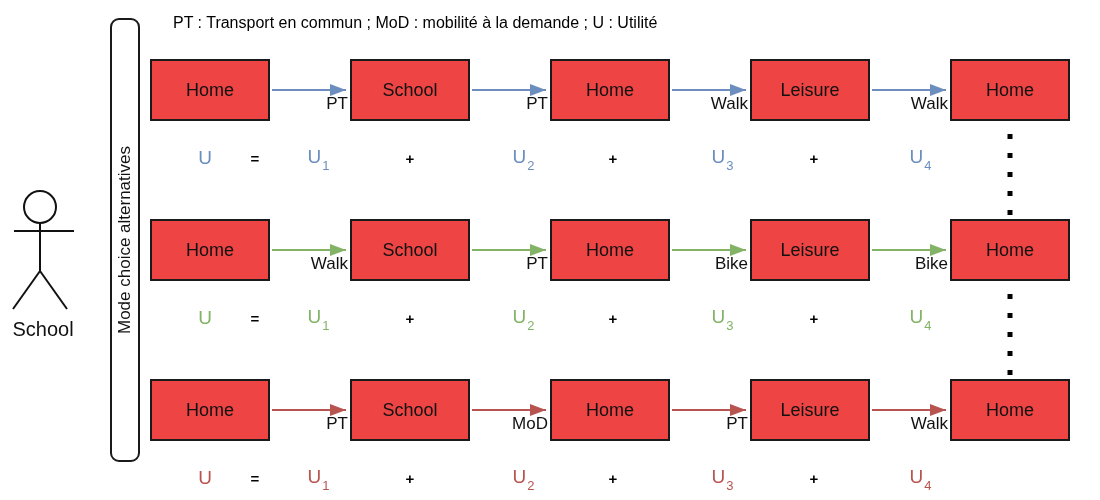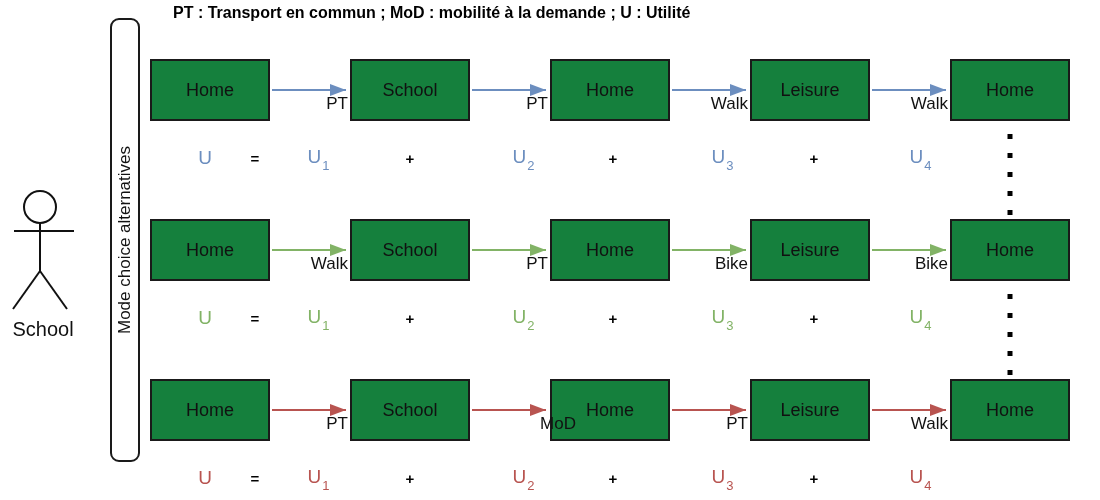--- a/index.html
+++ b/index.html
@@ -1,38 +1,38 @@
 <!DOCTYPE html>
 <html><head>
 <meta charset="utf-8">
 <style>
   html,body{margin:0;padding:0;background:#fff;}
   .canvas{
     position:relative;width:1100px;height:500px;background:#ffffff;
     font-family:"Liberation Sans",sans-serif;overflow:hidden;
   }
   .title{
-    position:absolute;left:173px;top:4px;font-size:16px;font-weight:bold;color:#000;
+    position:absolute;left:173px;top:14px;font-size:16px;font-weight:normal;color:#000;
     white-space:nowrap;
   }
   .agent-label{
     position:absolute;left:0px;top:318px;width:86px;text-align:center;
     font-size:20px;color:#111;
   }
   .mode-bar{
     position:absolute;left:110px;top:18px;width:30px;height:444px;
     border:2px solid #1a1a1a;border-radius:9px;background:#fff;box-sizing:border-box;
   }
   .mode-bar-label{
     position:absolute;left:50%;top:50%;
     transform:translate(-50%,-50%) rotate(-90deg);
     white-space:nowrap;font-size:17px;color:#111;
   }
   .activity-box{
-    position:absolute;width:120px;height:62px;border:2px solid #1a1a1a;background:#15803d;
+    position:absolute;width:120px;height:62px;border:2px solid #1a1a1a;background:#ef4444;
     box-sizing:border-box;display:flex;align-items:center;justify-content:center;
     font-size:18px;color:#111;
   }
   .mode-label{
     position:absolute;width:80px;text-align:right;font-size:17px;color:#111;
     white-space:nowrap;
   }
   .eq-item{
     position:absolute;transform:translate(-50%,-50%);font-size:19px;white-space:nowrap;
   }
@@ -122,21 +122,21 @@
     <div class="eq-item eq-op" style="left: 613px; top: 318px; color: rgb(0, 0, 0);">+</div>
     <div class="eq-item" style="left: 722px; top: 318px; color: rgb(130, 179, 102);">U<sub>3</sub></div>
     <div class="eq-item eq-op" style="left: 814px; top: 318px; color: rgb(0, 0, 0);">+</div>
     <div class="eq-item" style="left: 920px; top: 318px; color: rgb(130, 179, 102);">U<sub>4</sub></div>
     <div class="activity-box" style="left: 150px; top: 379px;">Home</div>
     <div class="activity-box" style="left: 350px; top: 379px;">School</div>
     <div class="activity-box" style="left: 550px; top: 379px;">Home</div>
     <div class="activity-box" style="left: 750px; top: 379px;">Leisure</div>
     <div class="activity-box" style="left: 950px; top: 379px;">Home</div>
     <div class="mode-label" style="left: 268px; top: 414px;">PT</div>
-    <div class="mode-label" style="left: 468px; top: 414px; padding-left: 28px;">MoD</div>
+    <div class="mode-label" style="left: 468px; top: 414px;">MoD</div>
     <div class="mode-label" style="left: 668px; top: 414px;">PT</div>
     <div class="mode-label" style="left: 868px; top: 414px;">Walk</div>
     <div class="eq-item" style="left: 205px; top: 478px; color: rgb(184, 84, 80);">U</div>
     <div class="eq-item eq-op" style="left: 255px; top: 478px; color: rgb(0, 0, 0);">=</div>
     <div class="eq-item" style="left: 318px; top: 478px; color: rgb(184, 84, 80);">U<sub>1</sub></div>
     <div class="eq-item eq-op" style="left: 410px; top: 478px; color: rgb(0, 0, 0);">+</div>
     <div class="eq-item" style="left: 523px; top: 478px; color: rgb(184, 84, 80);">U<sub>2</sub></div>
     <div class="eq-item eq-op" style="left: 613px; top: 478px; color: rgb(0, 0, 0);">+</div>
     <div class="eq-item" style="left: 722px; top: 478px; color: rgb(184, 84, 80);">U<sub>3</sub></div>
     <div class="eq-item eq-op" style="left: 814px; top: 478px; color: rgb(0, 0, 0);">+</div>

